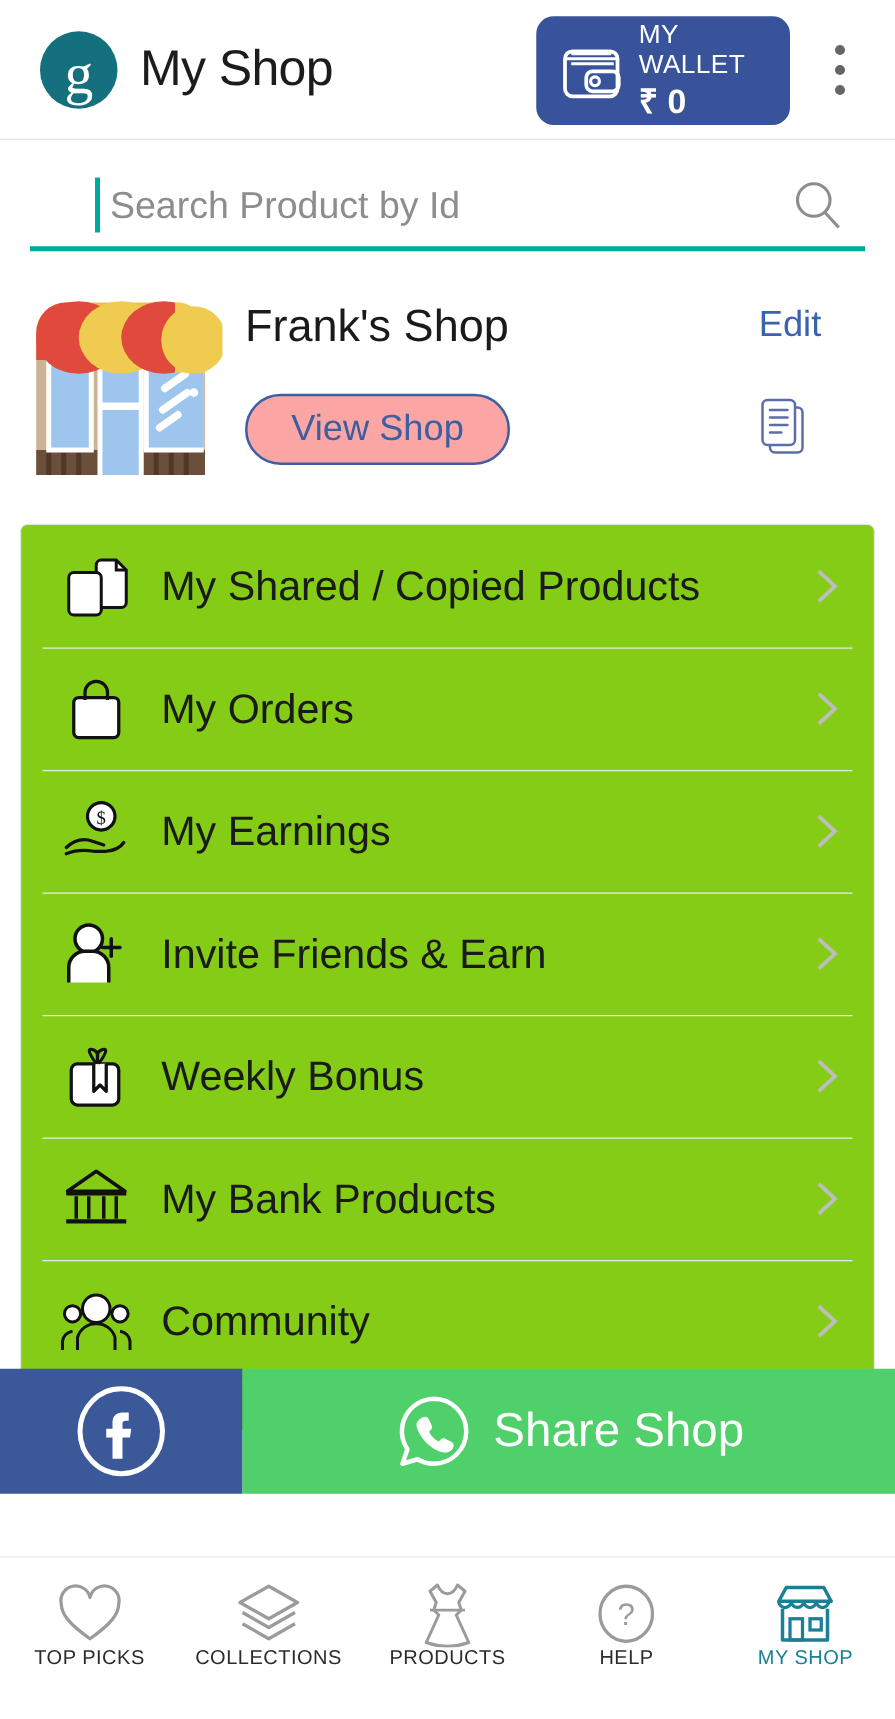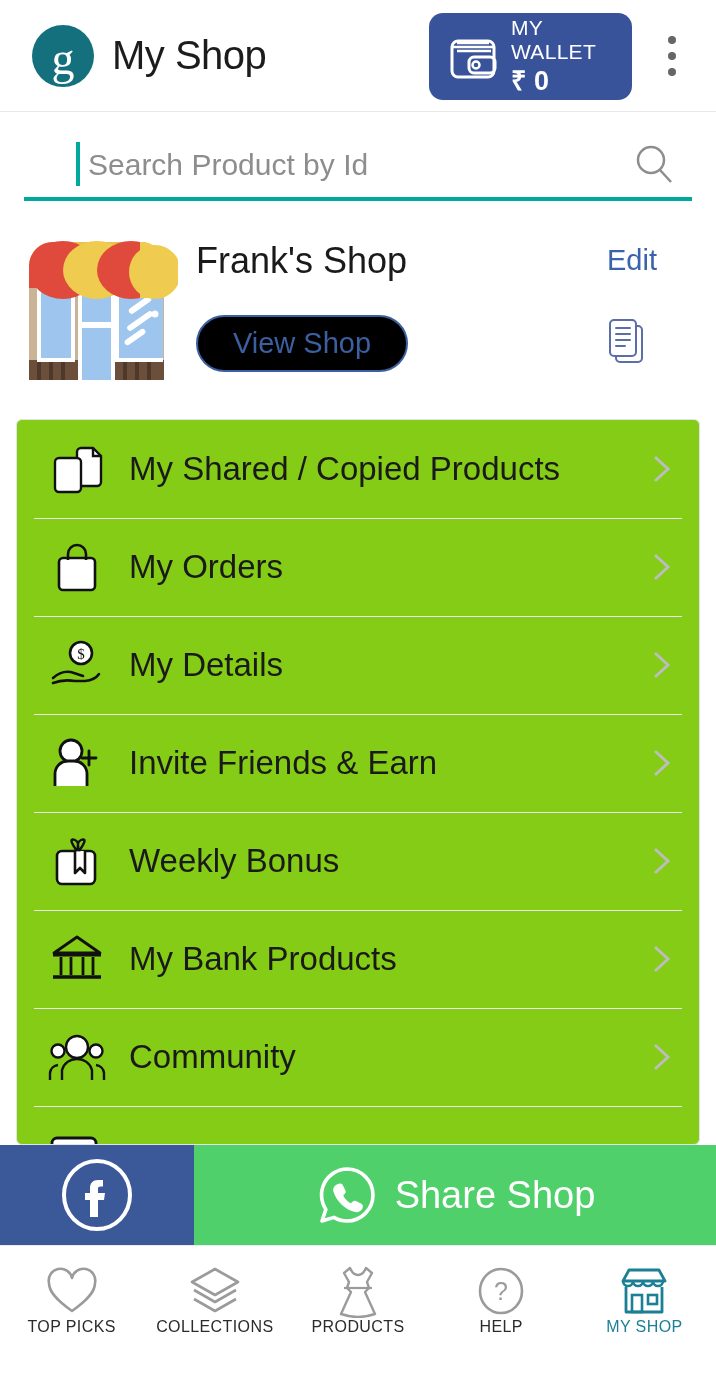--- a/index.html
+++ b/index.html
@@ -83,21 +83,21 @@
     position: absolute; left: 196px; top: 22px;
     font-size: 36px; color: #1a1a1a; white-space: nowrap;
   }
   .edit-link {
     position: absolute; left: 607px; top: 26px;
     font-size: 29px; color: #3a63ae; cursor: pointer;
   }
   .view-shop {
     position: absolute; left: 196px; top: 97px;
     width: 212px; height: 57px; border-radius: 29px;
-    background: #000000; border: 2px solid #3b5fa0;
+    background: #fca5a5; border: 2px solid #3b5fa0;
     display: flex; align-items: center; justify-content: center;
     color: #3b5fa0; font-size: 29px; cursor: pointer;
   }
   .copy-doc { position: absolute; left: 606px; top: 100px; width: 44px; height: 52px; cursor:pointer;}
 
   
   .menu-card {
     position: absolute; left: 16px; top: 419px; width: 684px; height: 726px;
     background: #84cc16; border: 1px solid #e3e3e3; border-radius: 6px;
     overflow: hidden;
@@ -109,21 +109,21 @@
   .menu-item + .menu-item::before {
     content: ""; position: absolute; left: 17px; right: 17px; top: 0;
     height: 1px; background: #e9e9e9;
   }
   .mi-icon { width: 58px; height: 58px; flex: 0 0 auto; display:flex; align-items:center; justify-content:center;}
   .mi-label { margin-left: 23px; font-size: 33px; color: #1a1a1a; white-space: nowrap; }
   .mi-chev { position: absolute; right: 26px; top: 33px; width: 24px; height: 32px; }
 
   
   .share-bar {
-    position: absolute; left: 0; top: 1145px; width: 716px; height: 100px;
+    position: absolute; left: 0; top: 1095px; width: 716px; height: 100px;
     display: flex;
     text-align: center;
   }
   .fb-panel {
     width: 194px; background: #3b5998;
     display: flex; align-items: center; justify-content: center; cursor: pointer;
   }
   .wa-panel {
     flex: 1; background: #4fd06a;
     display: flex; align-items: center; justify-content: center; cursor: pointer;
@@ -274,21 +274,21 @@
 
     <div class="menu-item">
       <span class="mi-icon">
         <svg viewBox="0 0 58 58" width="58" height="58">
           <circle cx="33" cy="17" r="11" fill="#fff" stroke="#111" stroke-width="2.6"></circle>
           <text x="33" y="23" font-size="15" font-family="Liberation Serif, serif" text-anchor="middle" fill="#111">$</text>
           <path d="M5 42 q10 -9 21 -5 l9 3" fill="none" stroke="#111" stroke-width="2.6" stroke-linecap="round"></path>
           <path d="M5 47 q10 -4 22 -2 h10 q10 -1 14 -7" fill="none" stroke="#111" stroke-width="2.6" stroke-linecap="round"></path>
         </svg>
       </span>
-      <span class="mi-label">My Details</span>
+      <span class="mi-label">My Earnings</span>
       <svg class="mi-chev" viewBox="0 0 24 32">
         <polyline points="6,4 19,16 6,28" fill="none" stroke="#bdbdbd" stroke-width="3"></polyline>
       </svg>
     </div>
 
     <div class="menu-item">
       <span class="mi-icon">
         <svg viewBox="0 0 58 58" width="58" height="58">
           <circle cx="23" cy="17" r="11" fill="#fff" stroke="#111" stroke-width="2.8"></circle>
           <path d="M7 52 V40 a13 13 0 0 1 13 -13 h6 a13 13 0 0 1 13 13 v12" fill="#fff" stroke="#111" stroke-width="2.8"></path>

